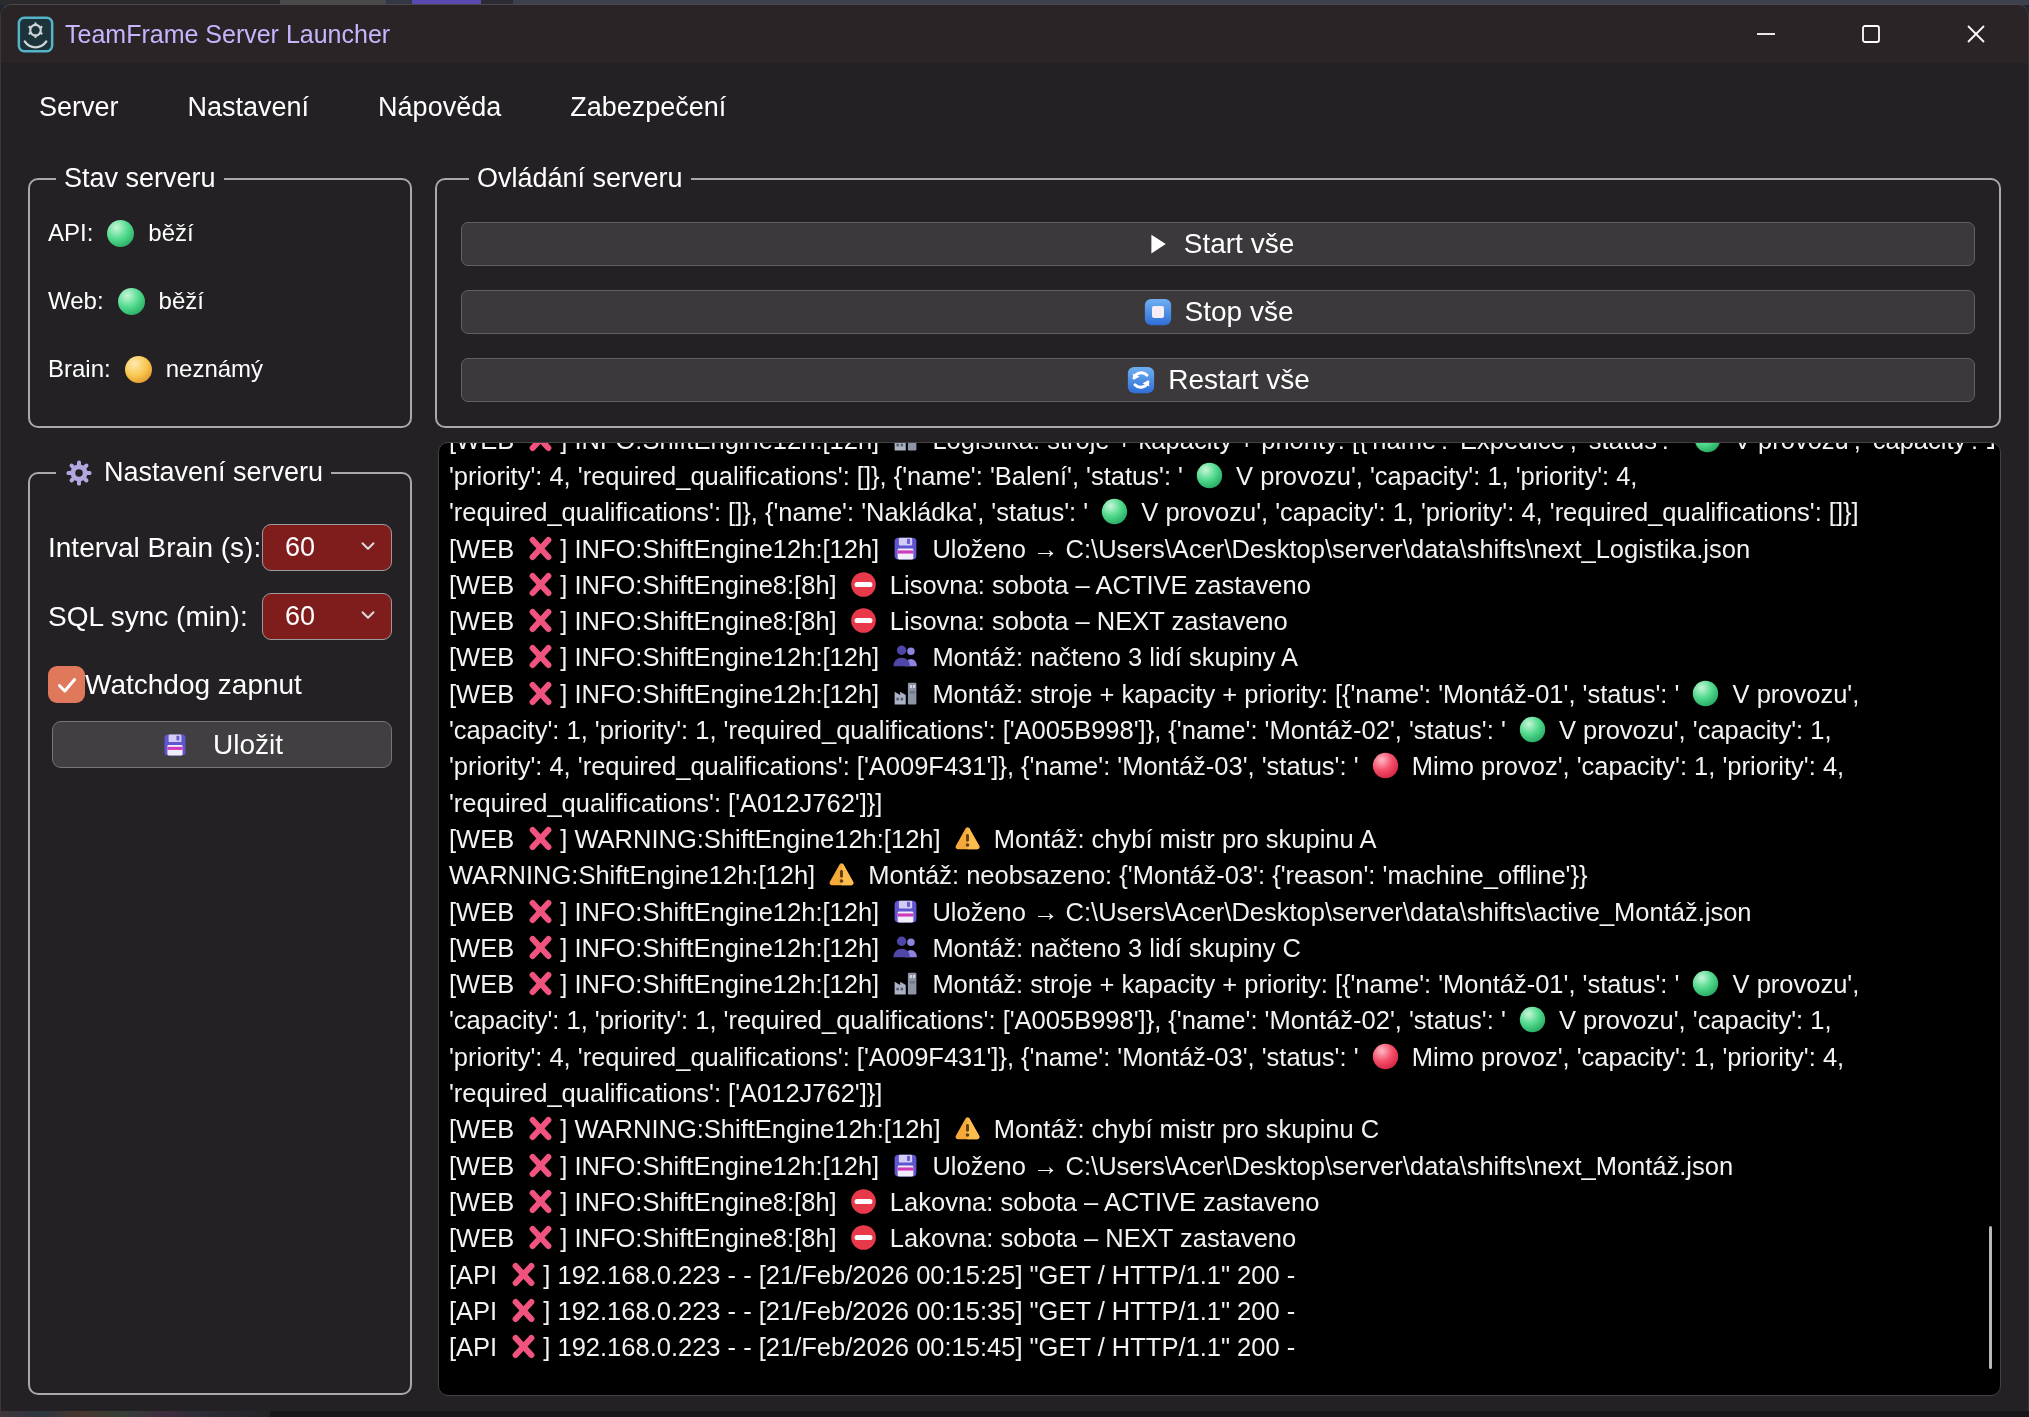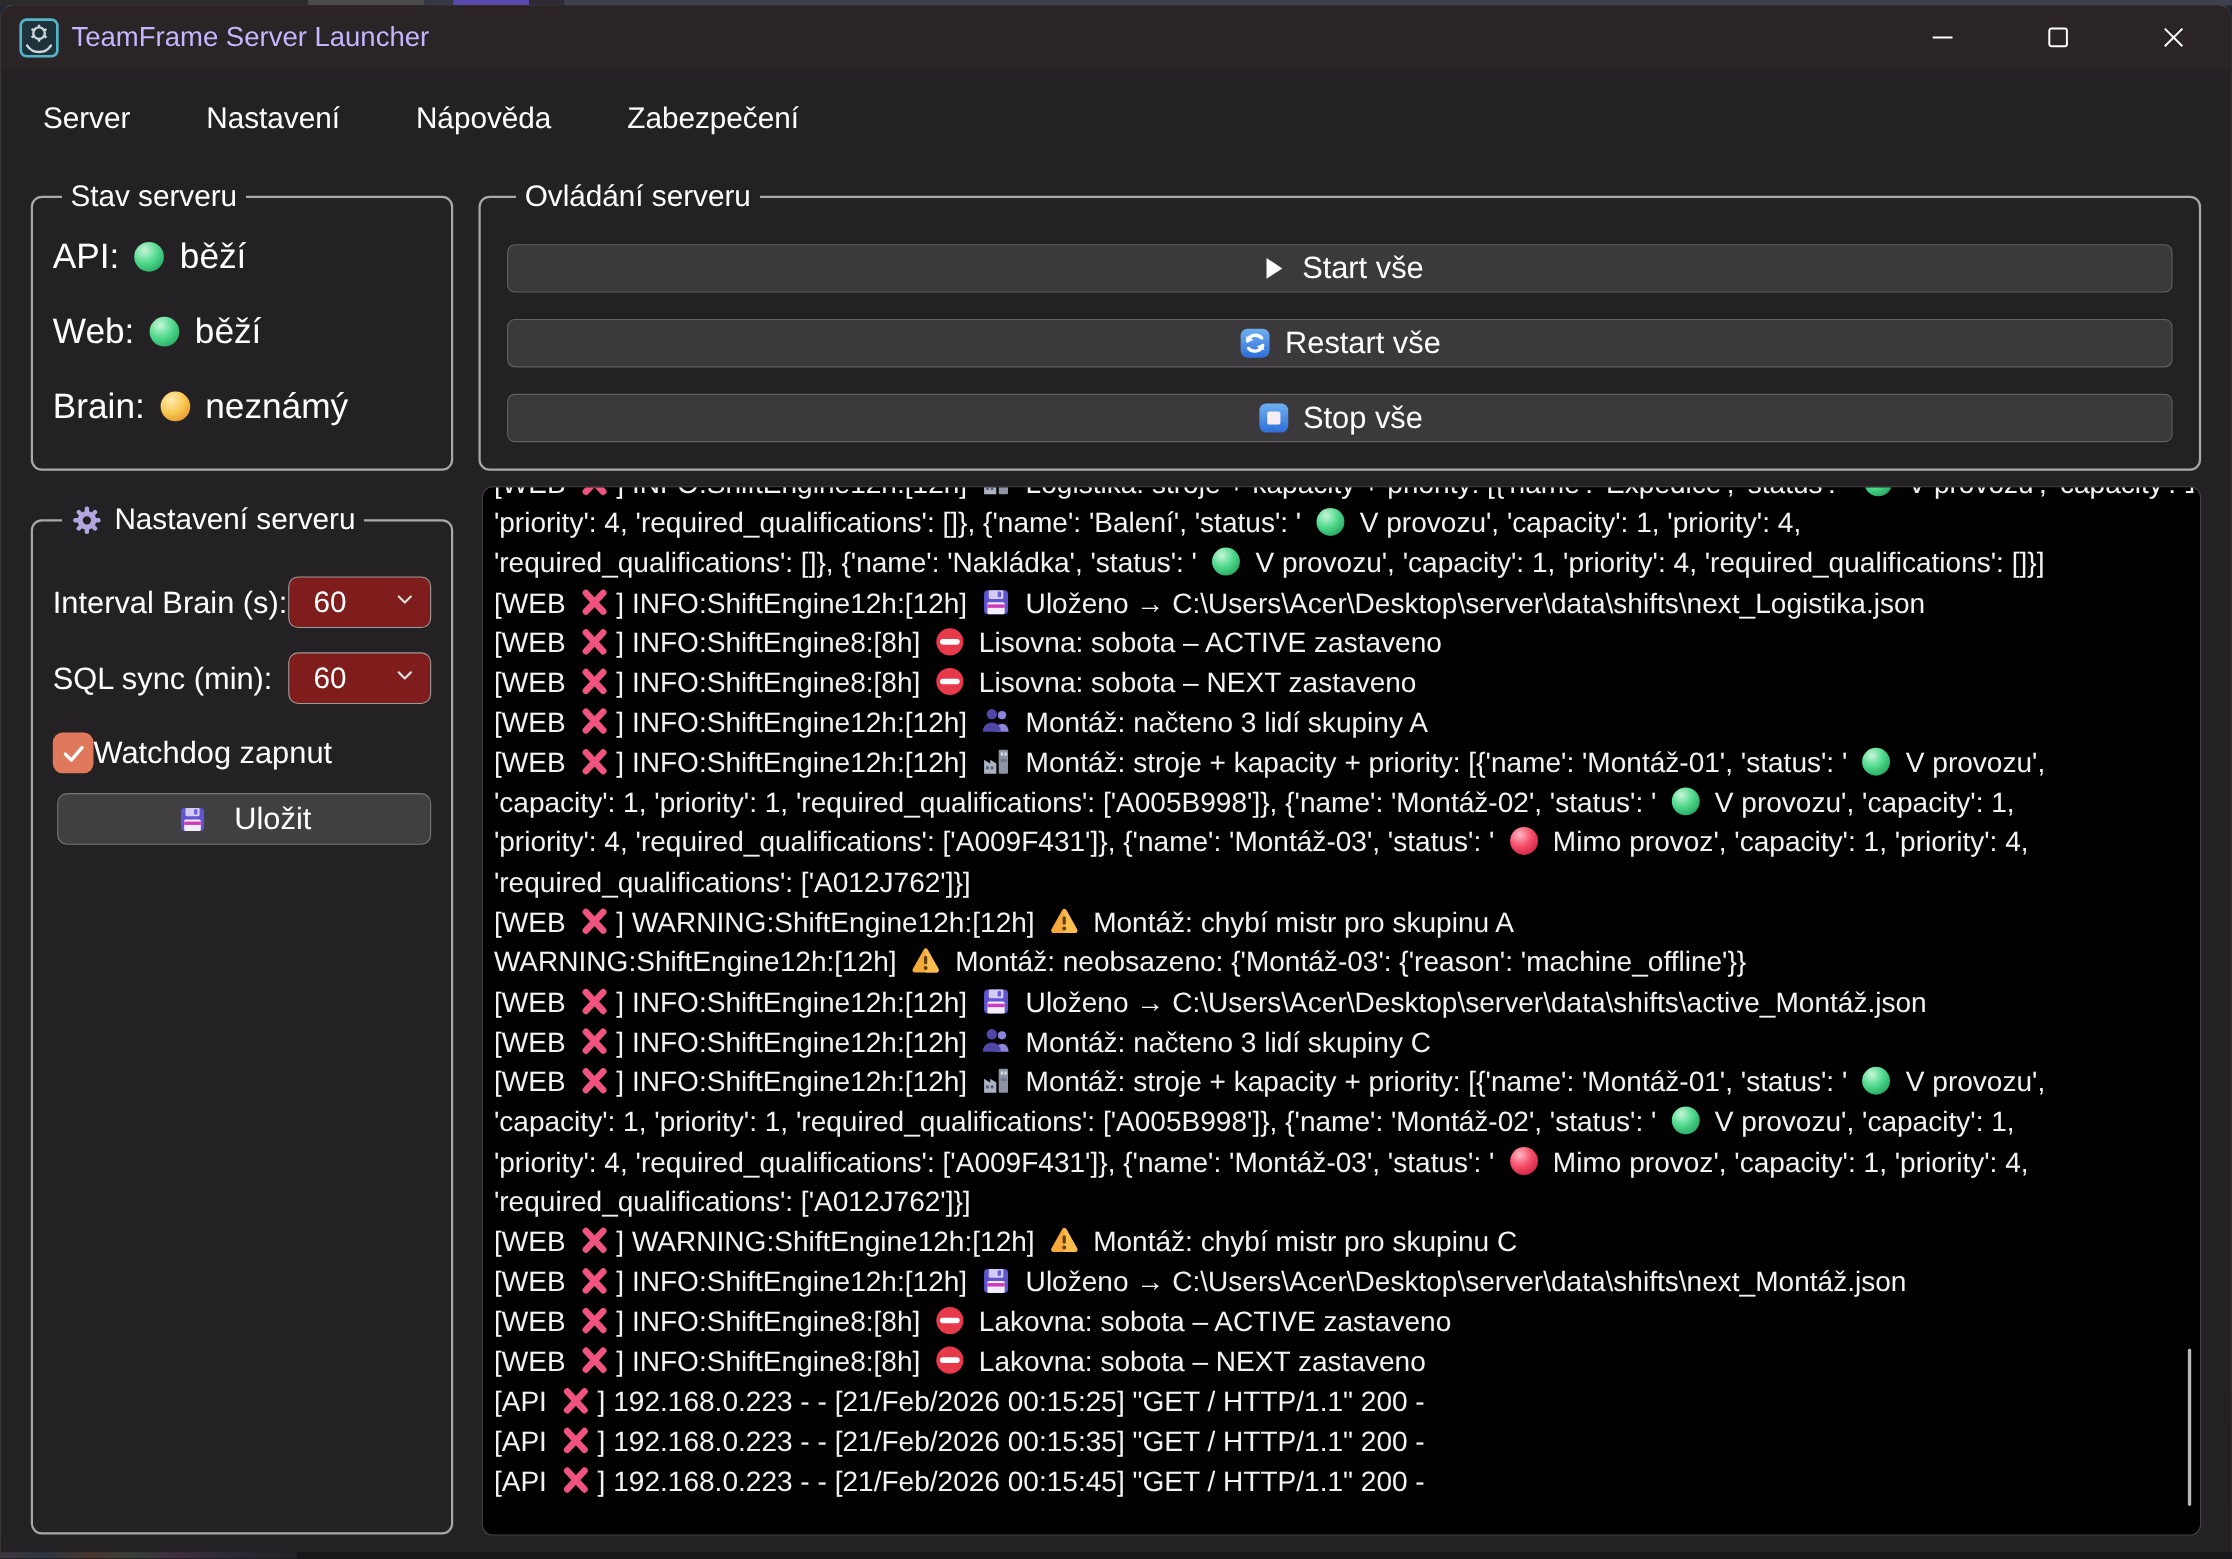--- a/index.html
+++ b/index.html
@@ -26,21 +26,21 @@
   .menuitem { color:#ffffff; font-size:27px; line-height:48px; }
 
   fieldset { position:absolute; border:2px solid #a9a9a9; border-radius:10px; min-inline-size:auto; }
   legend { color:#ffffff; font-size:27px; padding:0 8px; margin-left:8px; display:flex; align-items:center; gap:10px; }
   .legend-gear { width:30px; height:30px; display:inline-block; }
 
   .fs-status  { left:27px;  top:158px; width:384px; height:265px; padding:20px 0 0 18px; }
   .fs-settings{ left:27px;  top:452px; width:384px; height:938px; padding:14px 18px 0 18px; }
   .fs-control { left:434px; top:158px; width:1566px; height:265px; padding:24px 24px 0 24px; }
 
-  .statusrow { display:flex; align-items:center; gap:14px; margin-bottom:30px; height:38px; color:#fff; font-size:32px; }
+  .statusrow { display:flex; align-items:center; gap:14px; margin-bottom:30px; height:38px; color:#fff; font-size:24px; }
   .ball { width:27px; height:27px; border-radius:50%; display:inline-block; }
   .ball.green  { background:radial-gradient(circle at 35% 28%, #c8f6d8, #52da8e 45%, #2cb168 78%, #1f8f52); }
   .ball.yellow { background:radial-gradient(circle at 35% 28%, #ffeab0, #f7c64e 48%, #e39a33 80%, #cf8030); }
 
   .fieldrow { display:flex; align-items:center; justify-content:space-between; margin-top:22px; }
   .fieldrow .flabel { color:#fff; font-size:28px; }
   .combo { width:130px; height:47px; background:#7f1d1d; border:1.5px solid #9b9b9b; border-radius:9px;
            display:flex; align-items:center; justify-content:space-between; padding:0 12px 0 22px; }
   .combo .cval { color:#fff; font-size:27px; }
   .combo svg { width:22px; height:22px; }
@@ -221,48 +221,48 @@
             <svg class="icsvg" viewBox="0 0 24 24">
               <path d="M7.5 4.5 L19 12 L7.5 19.5 Z" fill="#ffffff"></path>
             </svg>
           </span>
         <span>Start vše</span>
       </div>
       <div class="ctlbtn">
         <span class="ic">
             <svg class="icsvg" viewBox="0 0 24 24">
               <defs>
+                <linearGradient id="sb1" x1="0" y1="0" x2="0" y2="1">
+                  <stop offset="0" stop-color="#6fb0f2"></stop>
+                  <stop offset="1" stop-color="#2f6fd8"></stop>
+                </linearGradient>
+              </defs>
+              <rect x="1.5" y="1.5" width="21" height="21" rx="5" fill="url(#sb1)"></rect>
+              <rect x="7.2" y="7.2" width="9.6" height="9.6" rx="1.6" fill="#f6eef4"></rect>
+            </svg>
+          </span>
+        <span>Stop vše</span>
+      </div>
+      <div class="ctlbtn">
+        <span class="ic">
+            <svg class="icsvg" viewBox="0 0 24 24">
+              <defs>
                 <linearGradient id="rs1" x1="0" y1="0" x2="0" y2="1">
                   <stop offset="0" stop-color="#6fb0f2"></stop>
                   <stop offset="1" stop-color="#2f6fd8"></stop>
                 </linearGradient>
               </defs>
               <rect x="1.5" y="1.5" width="21" height="21" rx="5" fill="url(#rs1)"></rect>
               <path d="M16.8 8.2 A6.2 6.2 0 0 0 6.4 10.4" fill="none" stroke="#fff" stroke-width="2.4" stroke-linecap="round"></path>
               <path d="M7.2 15.8 A6.2 6.2 0 0 0 17.6 13.6" fill="none" stroke="#fff" stroke-width="2.4" stroke-linecap="round"></path>
               <path d="M5.2 6.8 L6.6 11.4 L10.9 9.4 Z" fill="#fff"></path>
               <path d="M18.8 17.2 L17.4 12.6 L13.1 14.6 Z" fill="#fff"></path>
             </svg>
           </span>
         <span>Restart vše</span>
-      </div>
-      <div class="ctlbtn">
-        <span class="ic">
-            <svg class="icsvg" viewBox="0 0 24 24">
-              <defs>
-                <linearGradient id="sb1" x1="0" y1="0" x2="0" y2="1">
-                  <stop offset="0" stop-color="#6fb0f2"></stop>
-                  <stop offset="1" stop-color="#2f6fd8"></stop>
-                </linearGradient>
-              </defs>
-              <rect x="1.5" y="1.5" width="21" height="21" rx="5" fill="url(#sb1)"></rect>
-              <rect x="7.2" y="7.2" width="9.6" height="9.6" rx="1.6" fill="#f6eef4"></rect>
-            </svg>
-          </span>
-        <span>Stop vše</span>
       </div>
     </fieldset>
 
     <div class="logbox">
       <div id="log-lines">
           <div class="log-line clip-top"><span class="inner"><span>[WEB </span><span class="lic"><svg class="icsvg" viewBox="0 0 24 24">
                   <g stroke="#f0547e" stroke-width="5" stroke-linecap="round">
                     <line x1="5.5" y1="5" x2="18.5" y2="19"></line>
                     <line x1="18.5" y1="5" x2="5.5" y2="19"></line>
                   </g>

